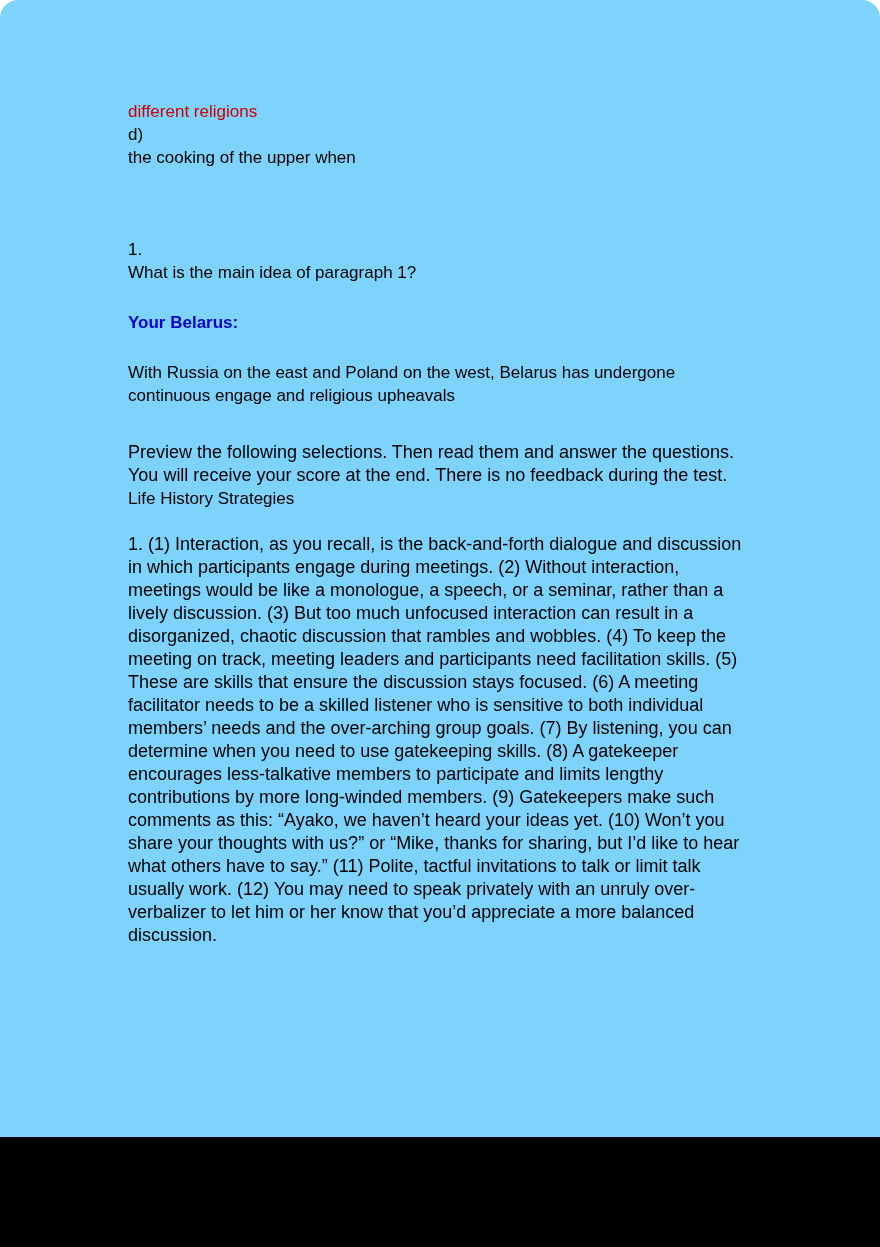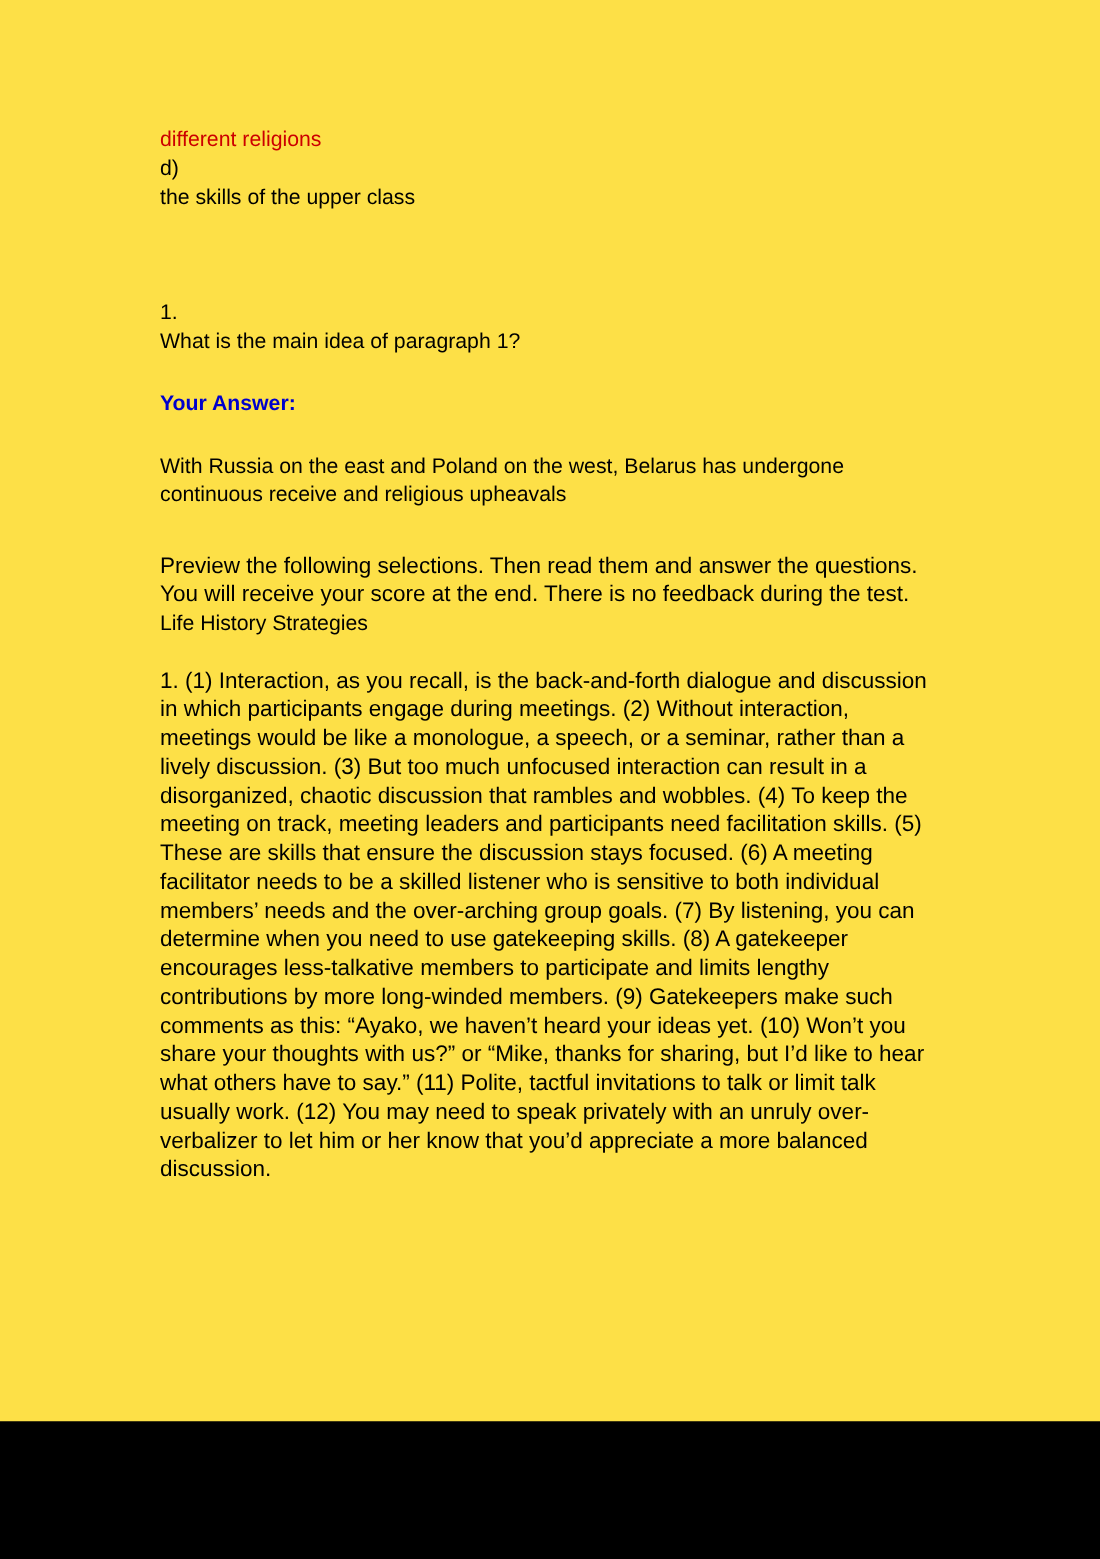--- a/index.html
+++ b/index.html
@@ -13,21 +13,22 @@
     font-family: "Liberation Sans", sans-serif;
     overflow: hidden;
     position: relative;
   }
   .page {
     position: absolute;
     top: 0;
     left: 0;
     width: 880px;
     height: 1247px;
-    background: #fde047;
+    background: #7dd3fc;
+    border-radius: 18px;
   }
   .content {
     position: absolute;
     left: 128px;
     top: 100px;
     width: 625px;
   }
   .line {
     font-size: 17px;
     line-height: 23px;
@@ -79,35 +80,35 @@
 </style>
 </head>
 <body>
 
 <div class="page">
 
   <div class="content">
 
     <div class="line red">different religions</div>
     <div class="line">d)</div>
-    <div class="line">the skills of the upper class</div>
+    <div class="line">the cooking of the upper when</div>
 
     <div class="spacer-lg"></div>
     <div class="spacer-sm"></div>
 
     <div class="line">1.</div>
     <div class="line">What is the main idea of paragraph 1?</div>
 
     <div class="spacer-md"></div>
 
-    <div class="line blue-bold">Your Answer:</div>
+    <div class="line blue-bold">Your Belarus:</div>
 
     <div class="spacer-md"></div>
 
-    <div class="answer">With Russia on the east and Poland on the west, Belarus has undergone continuous receive and religious upheavals</div>
+    <div class="answer">With Russia on the east and Poland on the west, Belarus has undergone continuous engage and religious upheavals</div>
 
     <div class="spacer-md"></div>
     <div style="height:7px"></div>
 
     <div class="para">Preview the following selections. Then read them and answer the questions. You will receive your score at the end. There is no feedback during the test.</div>
 
     <div class="line bold">Life History Strategies</div>
 
     <div class="spacer-sm"></div>
 

